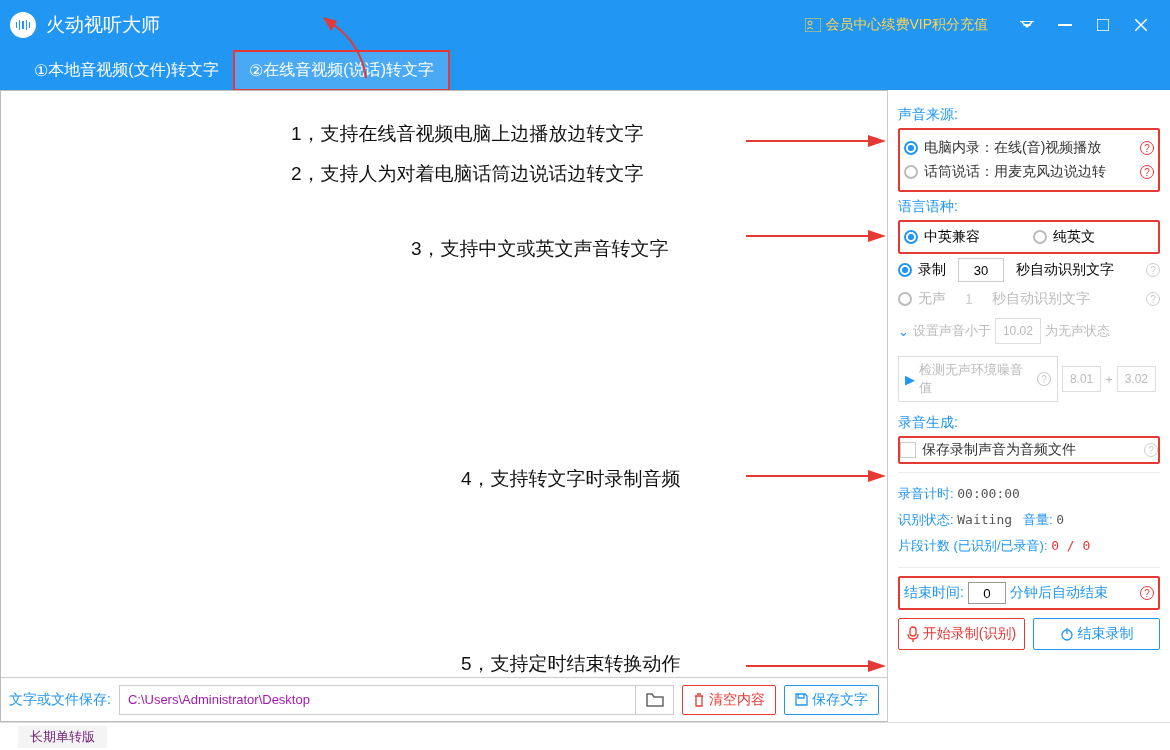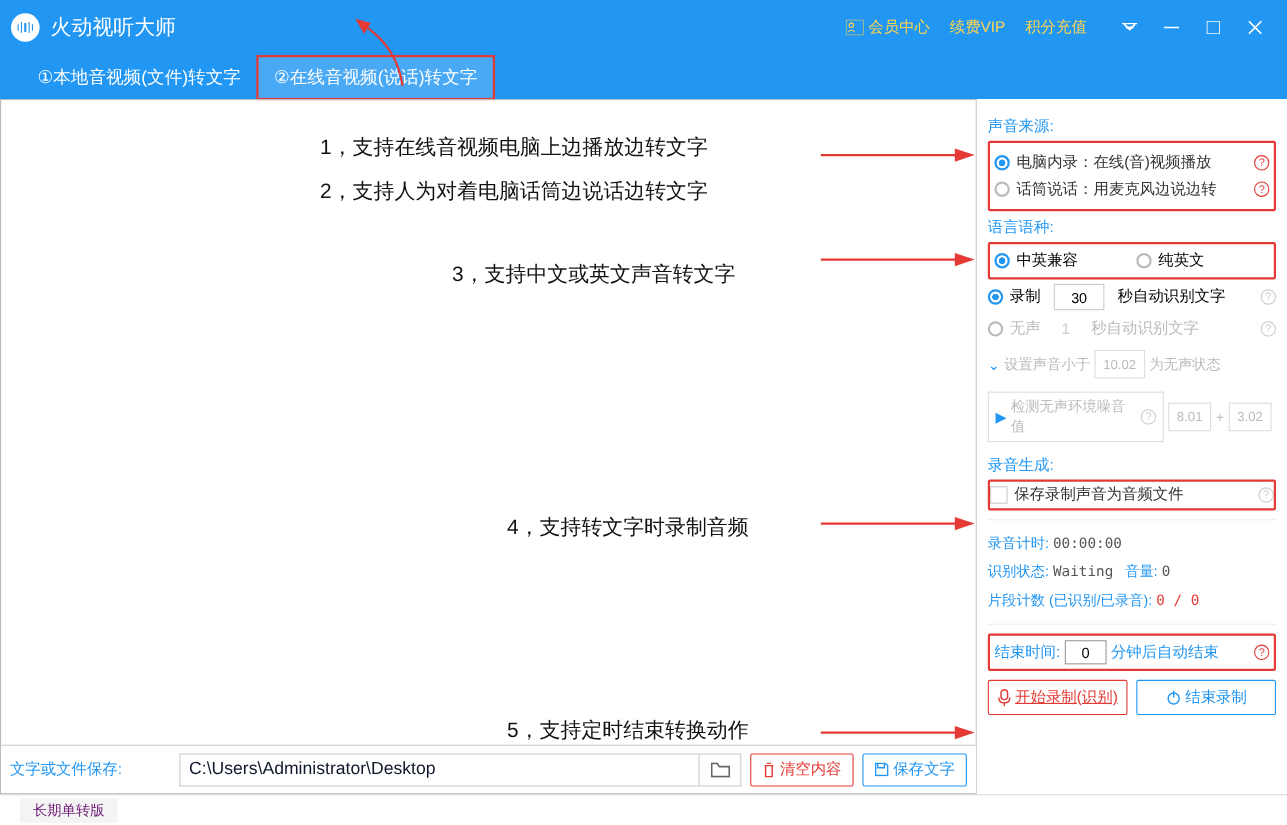--- a/index.html
+++ b/index.html
@@ -5,21 +5,21 @@
 * { margin: 0; padding: 0; box-sizing: border-box; font-family: "Microsoft YaHei", sans-serif; }
 body { width: 1170px; height: 750px; background: #fff; overflow: hidden; }
 
 .titlebar { height: 50px; background: #2196f3; display: flex; align-items: center; padding: 0 10px; color: #fff; }
 .logo { width: 26px; height: 26px; border-radius: 50%; background: #fff; display: flex; align-items: center; justify-content: center; margin-right: 10px; }
 .logo-inner { width: 14px; height: 10px; display: flex; gap: 2px; align-items: center; }
 .logo-bar { width: 2px; background: #2196f3; }
 .lb1{height:6px}.lb2{height:10px}.lb3{height:8px}.lb4{height:10px}.lb5{height:6px}
 .app-title { font-size: 19px; font-weight: 500; flex: 0 0 auto; }
 .tb-spacer { flex: 1; }
-.tb-link { color: #ffd54f; font-size: 14px; margin-left: 18px; display: flex; align-items: center; cursor: pointer; }
+.tb-link { color: #ffd54f; font-size: 14px; margin-left: 0; display: flex; align-items: center; cursor: pointer; }
 .tb-link svg { margin-right: 4px; }
 .tb-controls { display: flex; margin-left: 20px; }
 .tb-btn { width: 38px; height: 50px; display: flex; align-items: center; justify-content: center; cursor: pointer; color: #fff; }
 
 .tabbar { height: 40px; background: #2196f3; display: flex; align-items: center; padding-left: 20px; }
 .tab { color: #fff; font-size: 16px; padding: 8px 14px; cursor: pointer; display: flex; align-items: center; }
 .tab.active { background: rgba(255,255,255,0.18); border: 2px solid #e53935; }
 
 .content-wrap { display: flex; height: 632px; }
 .main { width: 888px; border: 1px solid #bbb; border-right: 1px solid #ccc; position: relative; }
@@ -56,27 +56,27 @@
 .stat-row { font-size: 13px; color: #2196f3; padding: 4px 0; }
 .stat-row .mono { font-family: monospace; color: #555; }
 .stat-row .red { color: #e53935; }
 
 .end-row { display: flex; align-items: center; font-size: 14px; padding: 4px; }
 .end-row .blue { color: #2196f3; }
 .end-input { width: 38px; height: 22px; border: 1px solid #999; text-align: center; margin: 0 4px; }
 
 .rec-btns { display: flex; gap: 8px; margin-top: 8px; }
 .rec-btn { flex: 1; border: 1px solid; padding: 6px 4px; font-size: 14px; display: flex; align-items: center; justify-content: center; cursor: pointer; border-radius: 2px; }
-.rec-start { border-color: #e53935; color: #e53935; text-decoration: underline; }
+.rec-start { border-color: #e53935; color: #e53935; }
 .rec-end { border-color: #2196f3; color: #2196f3; }
 .rec-btn svg { margin-right: 4px; }
 
 .bottom { position: absolute; bottom: 0; left: 0; right: 0; height: 44px; border-top: 1px solid #ccc; display: flex; align-items: center; padding: 0 8px; gap: 8px; background: #fff; }
 .save-label { color: #2196f3; font-size: 14px; }
-.save-path { flex: 1; height: 30px; border: 1px solid #ccc; padding: 0 8px; font-size: 16px; color: #0f172a; display: flex; align-items: center; margin-left: 44px; }
+.save-path { flex: 1; height: 30px; border: 1px solid #ccc; padding: 0 8px; font-size: 13px; color: #a21caf; display: flex; align-items: center; }
 .folder-btn { width: 38px; height: 30px; border: 1px solid #ccc; border-left: none; display: flex; align-items: center; justify-content: center; cursor: pointer; margin-left: -8px; }
 .act-btn { height: 30px; border: 1px solid #2196f3; color: #2196f3; padding: 0 10px; font-size: 14px; display: flex; align-items: center; cursor: pointer; border-radius: 2px; }
 .act-btn.red { border-color: #e53935; color: #e53935; }
 .act-btn svg { margin-right: 4px; }
 
 .status-bar { height: 28px; display: flex; align-items: center; padding-left: 18px; font-size: 13px; color: #701a75; border-top: 1px solid #ddd; }
 .status-badge { background: #f4f4f4; padding: 2px 12px; }
 
 hr.sep { border: none; border-top: 1px solid #eee; margin: 8px 0; }
 </style>

